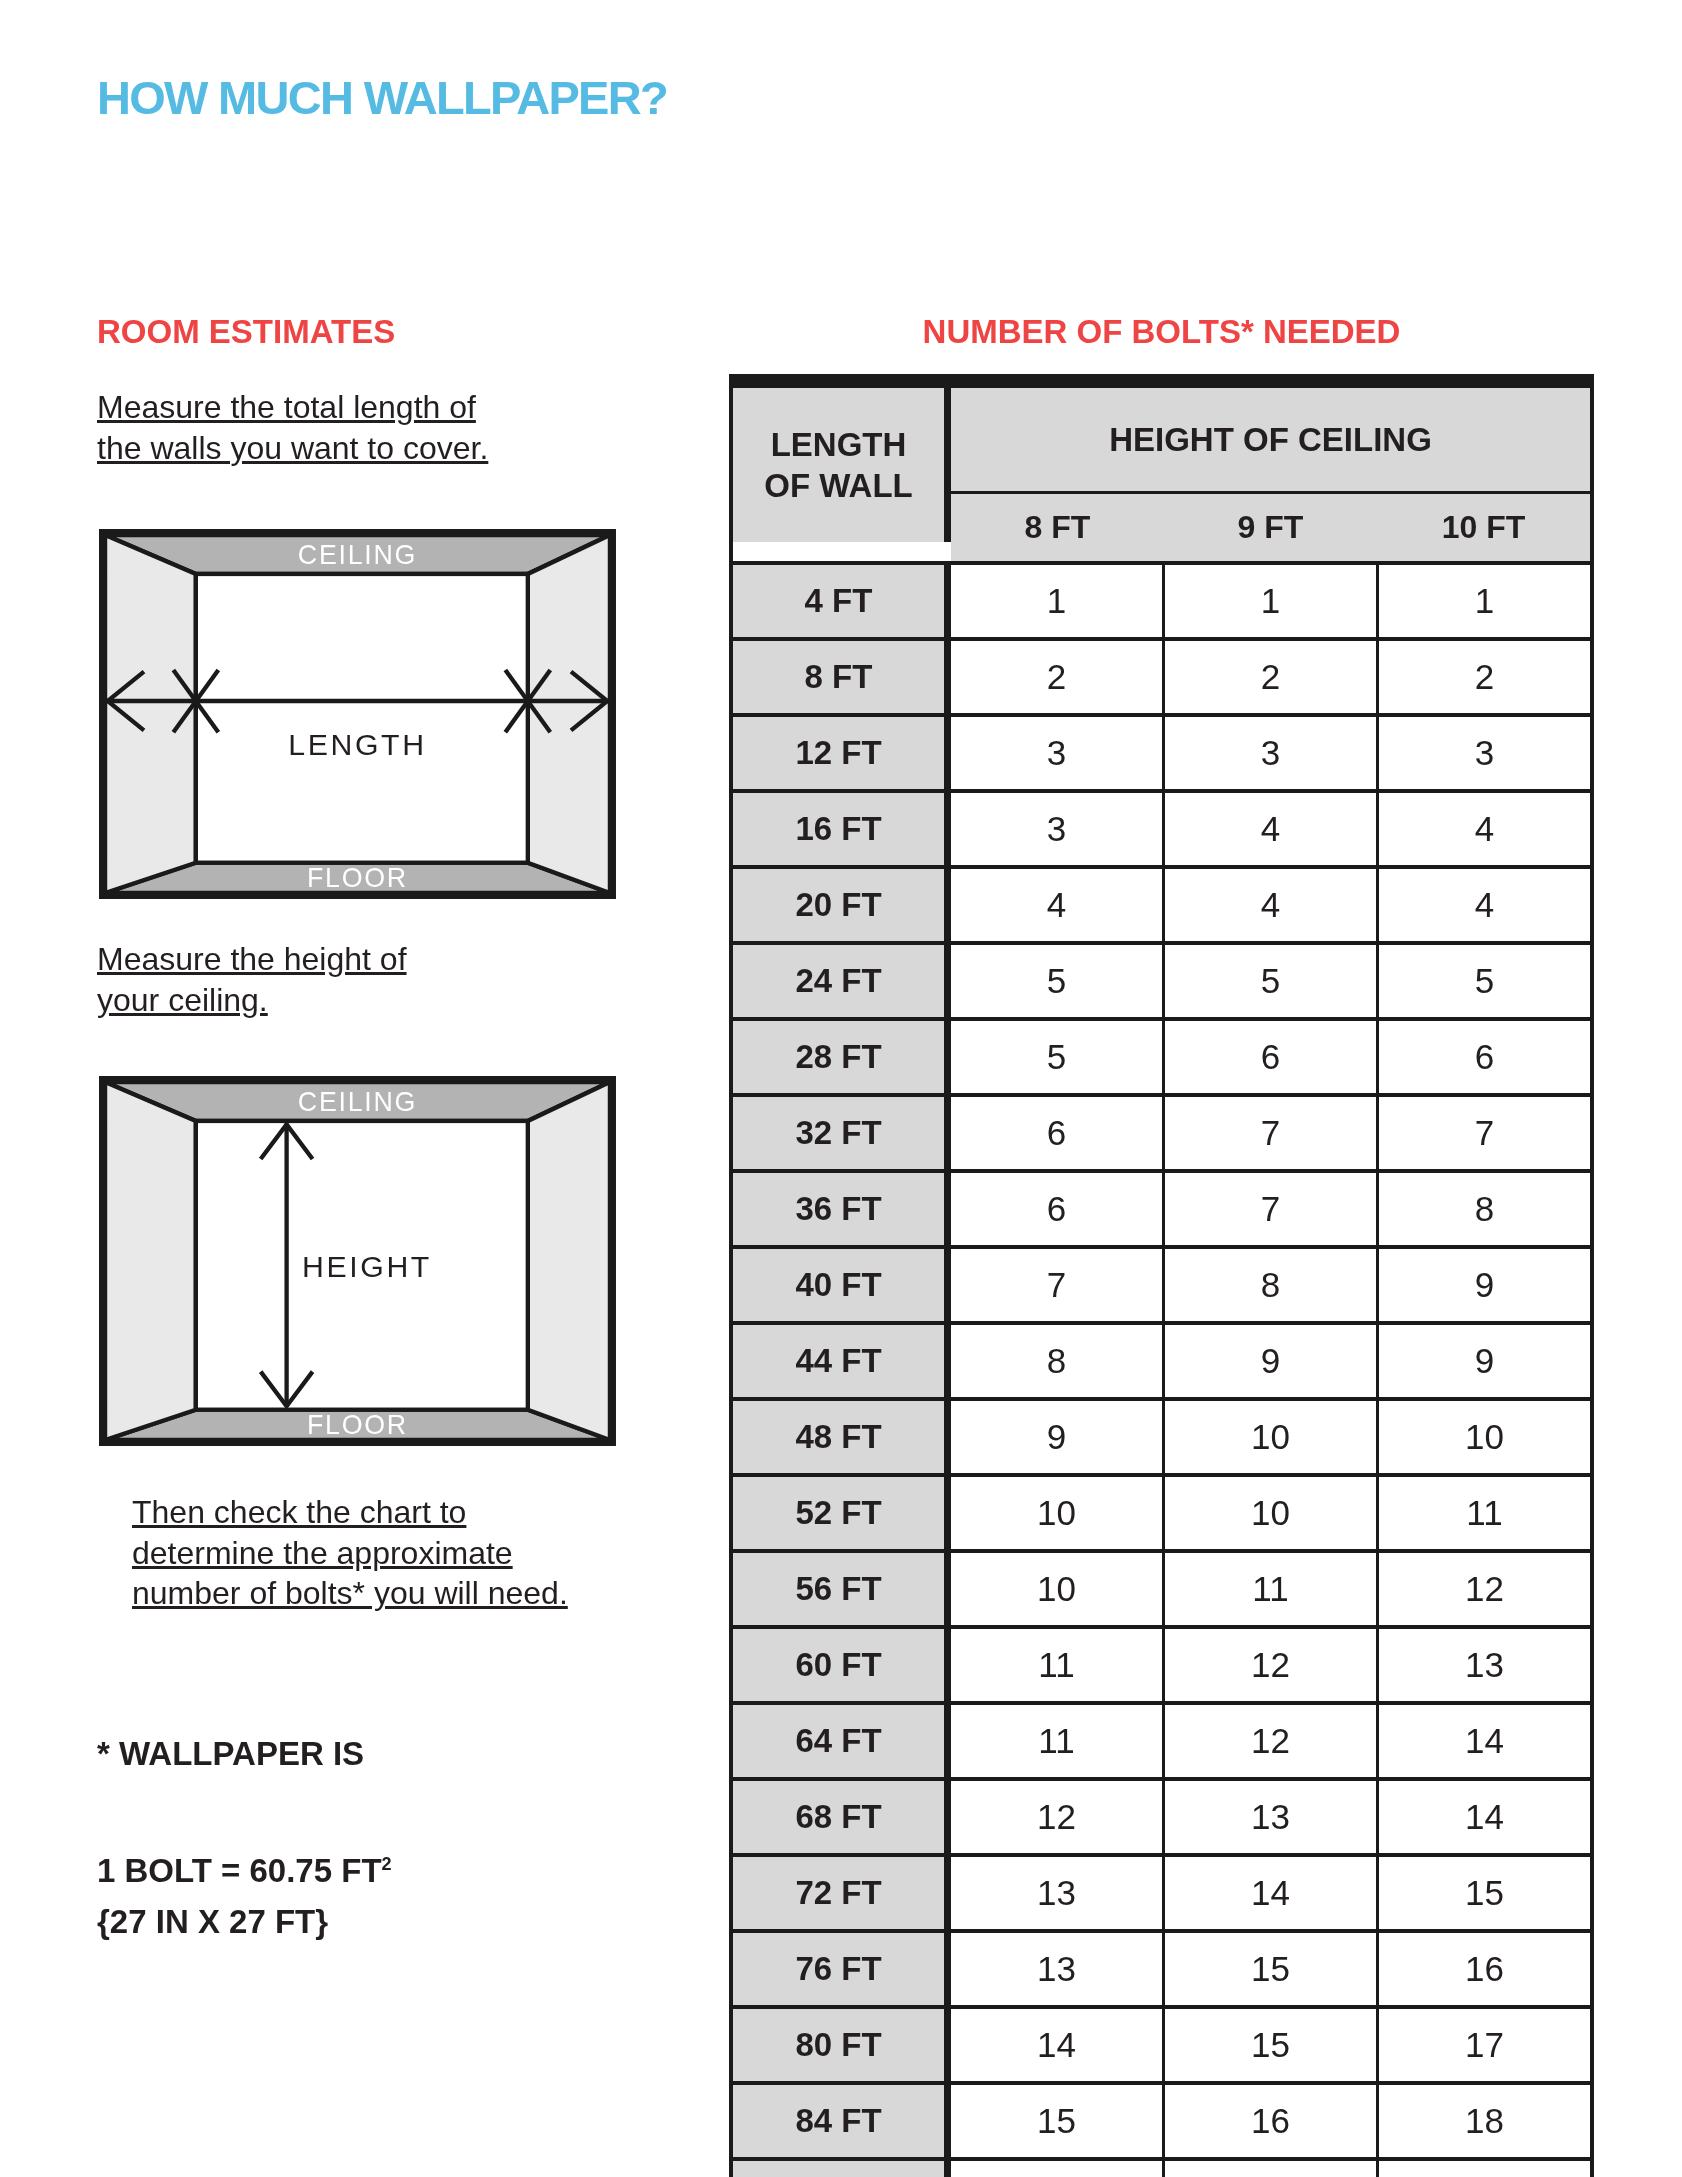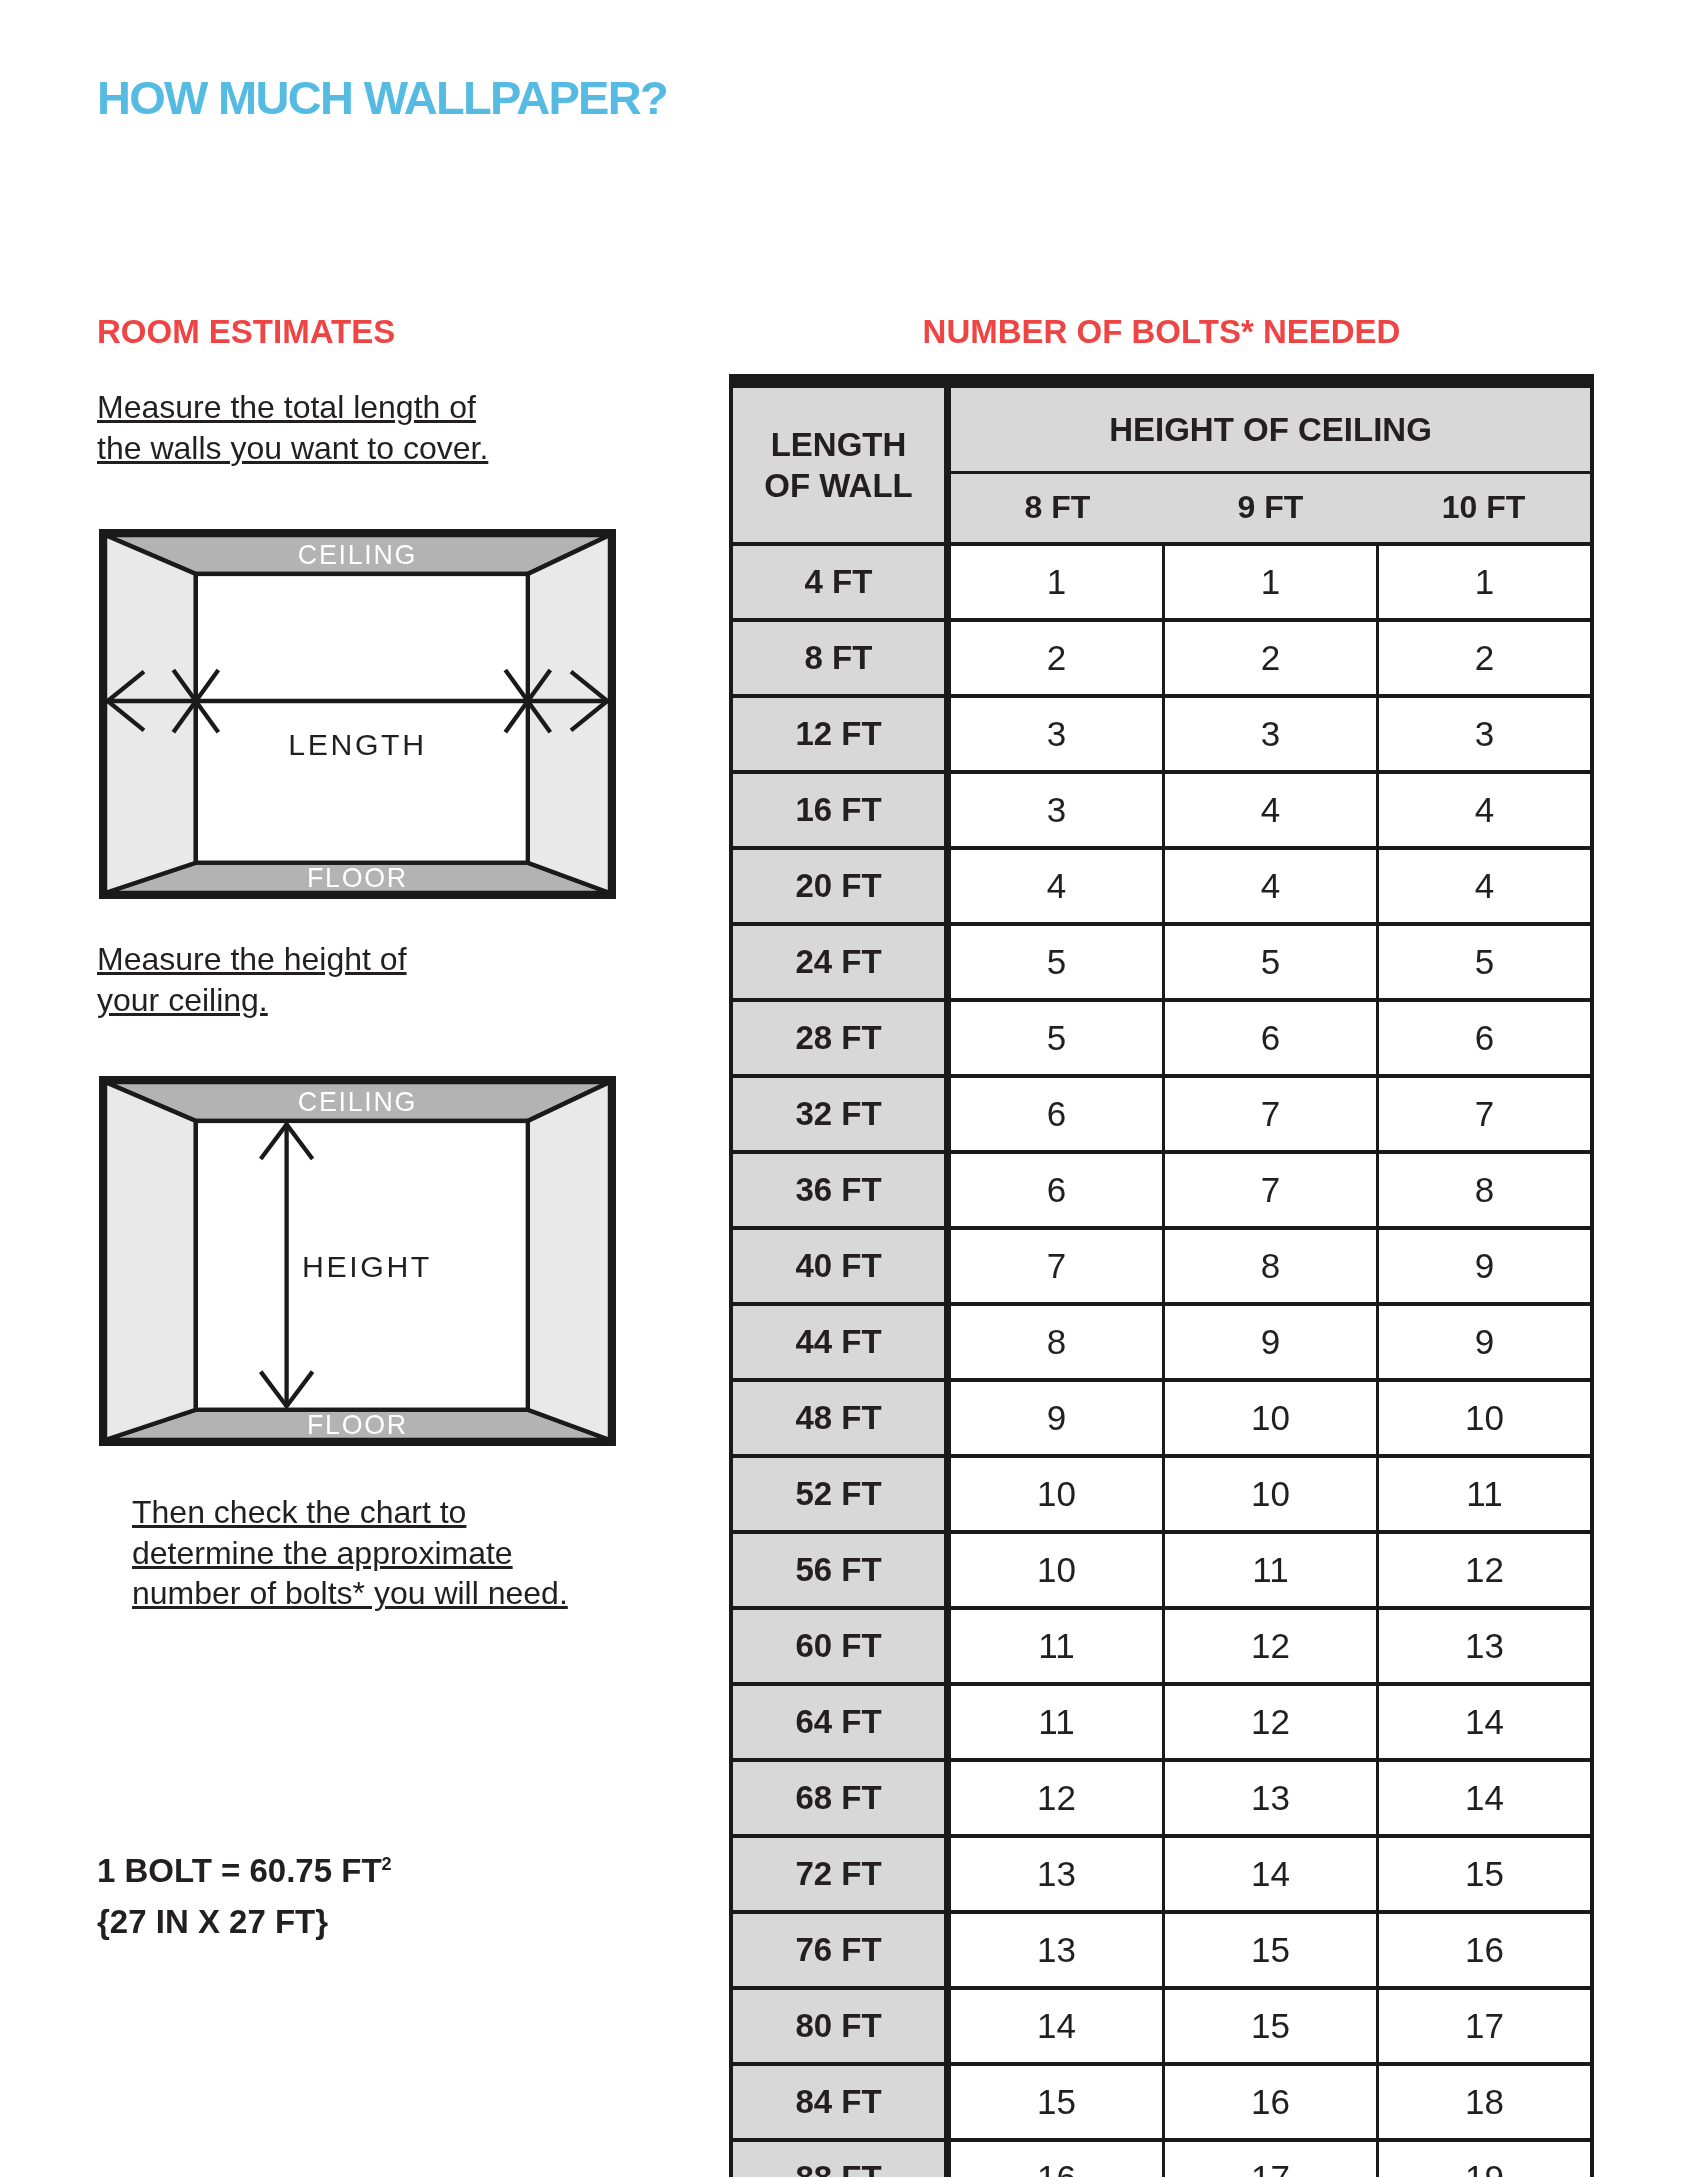--- a/index.html
+++ b/index.html
@@ -57,21 +57,21 @@
   .t-head { display: flex; }
   .head-label {
     width: 218px; height: 154px;
     background: #d8d8d8; border-right: 7.8px solid #1a1a1a;
     display: flex; align-items: center; justify-content: center;
     text-align: center; font-weight: bold; font-size: 33px; line-height: 1.25;
     white-space: pre-line;
   }
   .head-right { flex: 1; display: flex; flex-direction: column; background: #d8d8d8; }
   .group-h {
-    height: 86px; border-bottom: 3.5px solid #1a1a1a;
+    height: 106px; border-bottom: 3.5px solid #1a1a1a;
     display: flex; align-items: center; justify-content: center;
     font-weight: bold; font-size: 33px;
   }
   .sub-h { height: 67px; display: flex; }
   .sub-h > div {
     flex: 1; display: flex; align-items: center; justify-content: center;
     font-weight: bold; font-size: 32px;
   }
   .t-row { display: flex; height: 76px; border-top: 4.3px solid #1a1a1a; }
   .t-row .label-cell {
@@ -137,20 +137,21 @@
   <text class="band-text" x="299" y="41" text-anchor="middle">CEILING</text>
   <text class="band-text" x="299" y="414" text-anchor="middle">FLOOR</text>
   <text class="measure-text" x="310" y="232" text-anchor="middle">HEIGHT</text>
 </svg>
 
 <div id="step3" class="abs para">Then check the chart to
 determine the approximate
 number of bolts* you will need.</div>
 
 <div id="footnote" class="abs">
+  <div>* WALLPAPER IS</div>
 </div>
 
 <div id="bolt-info" class="abs">
   <div><span>1 BOLT = 60.75 FT</span><sup>2</sup></div>
   <div>{27 IN X 27 FT}</div>
 </div>
 
 <div id="bolt-table" class="abs">
   <div class="topbar"></div>
   <div class="t-frame">

